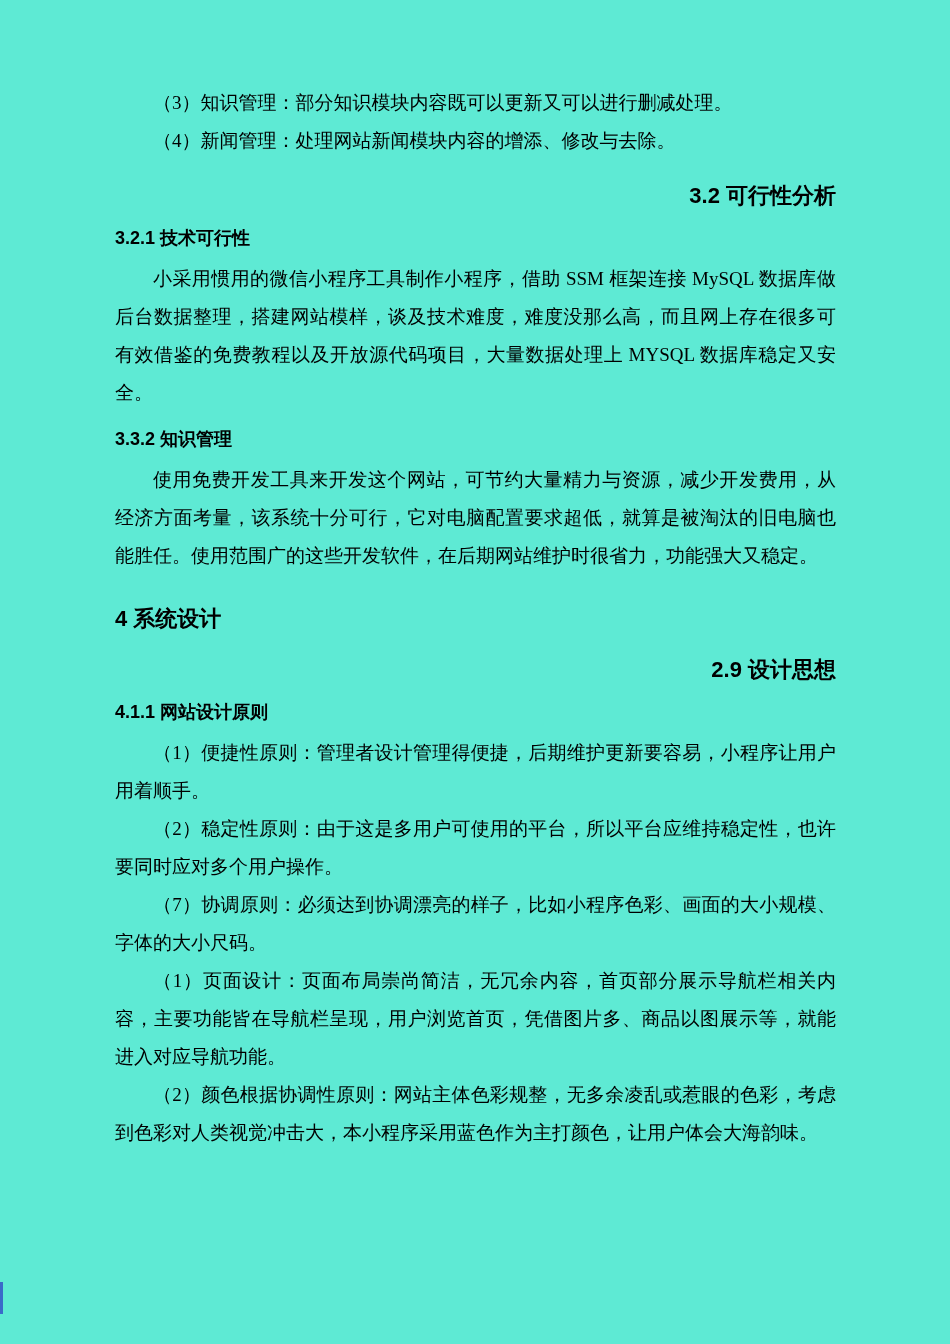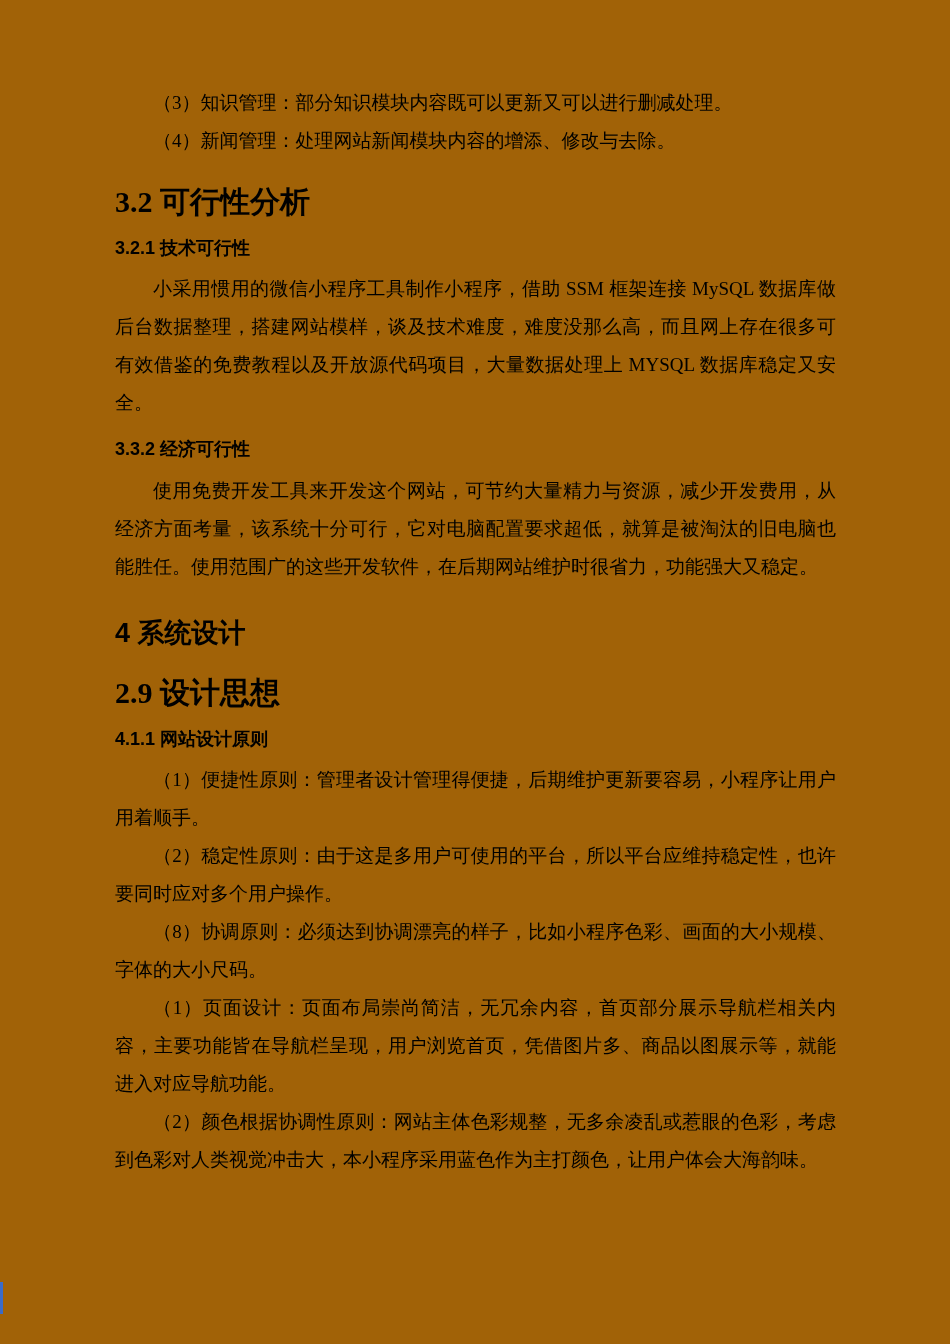--- a/index.html
+++ b/index.html
@@ -6,46 +6,47 @@
       margin: 0;
       padding: 0;
       background: #ffffff;
     }
     .page {
       position: relative;
       width: 950px;
       height: 1344px;
       box-sizing: border-box;
       padding: 84px 114px 40px 115px;
-      background: #a16207;
+      background: #5eead4;
       color: #000000;
       font-family: "Liberation Serif", "DejaVu Serif", serif;
       font-size: 19px;
       overflow: hidden;
     }
     .para {
       margin: 0;
       text-indent: 2em;
       text-align: justify;
       line-height: 2.0;
       font-weight: normal;
     }
     .h1 {
       font-family: "Liberation Sans", "DejaVu Sans", sans-serif;
       font-weight: bold;
-      font-size: 27px;
+      font-size: 22px;
       line-height: 1.3;
       margin: 30px 0 16px 0;
     }
     .h2 {
-      font-family: Liberation Serif, serif;
+      font-family: Liberation Sans, sans-serif;
       font-weight: bold;
-      font-size: 30px;
+      font-size: 22px;
       line-height: 1.3;
       margin: 22px 0 16px 0;
+      text-align: right;
     }
     .h3 {
       font-family: "Liberation Sans", "DejaVu Sans", sans-serif;
       font-weight: bold;
       font-size: 18px;
       line-height: 1.3;
       margin: 16px 0 10px 0;
     }
     .edge-mark {
       position: absolute;
@@ -61,29 +62,29 @@
 
 <div class="page">
 
   <p class="para">（3）知识管理：部分知识模块内容既可以更新又可以进行删减处理。</p>
   <p class="para">（4）新闻管理：处理网站新闻模块内容的增添、修改与去除。</p>
 
   <h2 class="h2">3.2 可行性分析</h2>
   <h3 class="h3">3.2.1 技术可行性</h3>
   <p class="para">小采用惯用的微信小程序工具制作小程序，借助 SSM 框架连接 MySQL 数据库做后台数据整理，搭建网站模样，谈及技术难度，难度没那么高，而且网上存在很多可有效借鉴的免费教程以及开放源代码项目，大量数据处理上 MYSQL 数据库稳定又安全。</p>
 
-  <h3 class="h3">3.3.2 经济可行性</h3>
+  <h3 class="h3">3.3.2 知识管理</h3>
   <p class="para">使用免费开发工具来开发这个网站，可节约大量精力与资源，减少开发费用，从经济方面考量，该系统十分可行，它对电脑配置要求超低，就算是被淘汰的旧电脑也能胜任。使用范围广的这些开发软件，在后期网站维护时很省力，功能强大又稳定。</p>
 
   <h1 class="h1">4 系统设计</h1>
   <h2 class="h2">2.9 设计思想</h2>
   <h3 class="h3">4.1.1 网站设计原则</h3>
 
   <p class="para">（1）便捷性原则：管理者设计管理得便捷，后期维护更新要容易，小程序让用户用着顺手。</p>
   <p class="para">（2）稳定性原则：由于这是多用户可使用的平台，所以平台应维持稳定性，也许要同时应对多个用户操作。</p>
-  <p class="para">（8）协调原则：必须达到协调漂亮的样子，比如小程序色彩、画面的大小规模、字体的大小尺码。</p>
+  <p class="para">（7）协调原则：必须达到协调漂亮的样子，比如小程序色彩、画面的大小规模、字体的大小尺码。</p>
 
   <p class="para">（1）页面设计：页面布局崇尚简洁，无冗余内容，首页部分展示导航栏相关内容，主要功能皆在导航栏呈现，用户浏览首页，凭借图片多、商品以图展示等，就能进入对应导航功能。</p>
   <p class="para">（2）颜色根据协调性原则：网站主体色彩规整，无多余凌乱或惹眼的色彩，考虑到色彩对人类视觉冲击大，本小程序采用蓝色作为主打颜色，让用户体会大海韵味。</p>
 
   <div class="edge-mark"></div>
 
 </div>
 
 </body></html>

